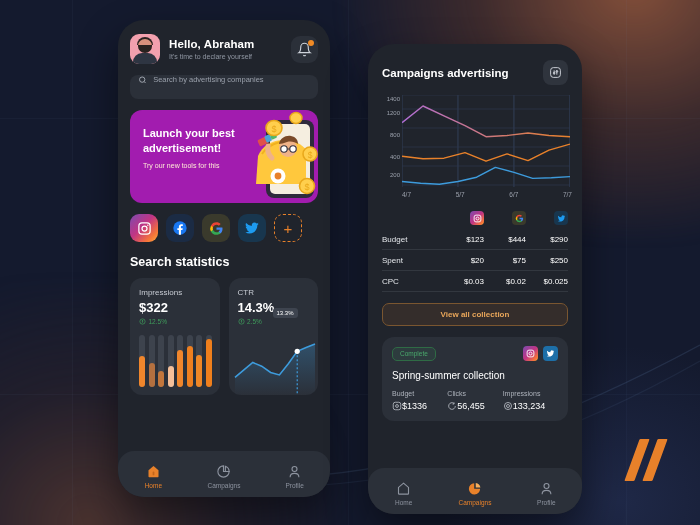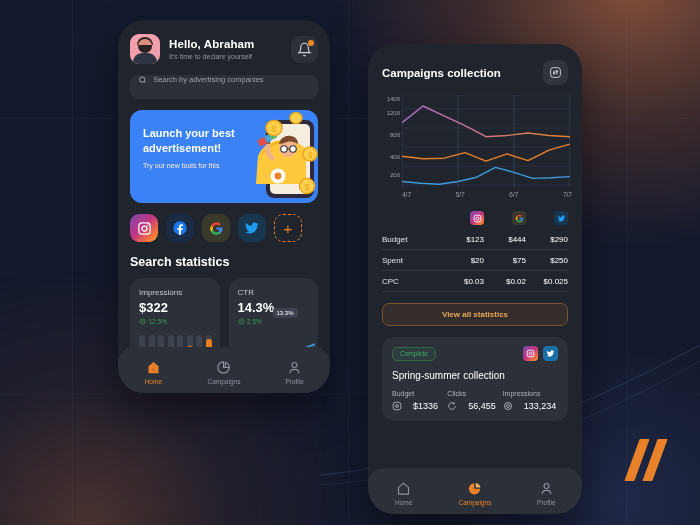--- a/index.html
+++ b/index.html
@@ -42,21 +42,21 @@
     overflow: hidden; opacity: .5;
   }
   
   .phone {
     position: absolute;
     background: #20242c;
     border-radius: 26px;
     overflow: hidden;
     box-shadow: 0 18px 40px rgba(0,0,0,.45);
   }
-  #phone-left  { left: 118px; top: 20px;  width: 212px; height: 373px; }
+  #phone-left  { left: 118px; top: 20px;  width: 212px; height: 477px; }
   #phone-right { left: 368px; top: 44px;  width: 214px; height: 470px; }
 
   .screen { position: relative; width: 100%; height: 100%; }
 
   
   .hdr { display: flex; align-items: center; padding: 14px 12px 0 12px; }
   .avatar {
     width: 30px; height: 30px; border-radius: 9px;
     background: #f2a0ae; position: relative; overflow: hidden; flex: none;
   }
@@ -86,21 +86,21 @@
     background: #2b3039; display: flex; align-items: flex-start; padding: 0 8px;
   }
   .search input {
     background: transparent; border: none; outline: none; color: #c4c9d2;
     font-size: 7.5px; font-family: inherit; margin-left: 6px; width: 100%;
   }
   .search input::placeholder { color: #9aa0ab; }
   
   .banner {
     margin: 11px 12px 0 12px; height: 93px; border-radius: 12px;
-    background: #3b82f6; position: relative; overflow: hidden;
+    background: #a21caf; position: relative; overflow: hidden;
     padding: 16px 0 0 13px;
   }
   .banner h3 { color: #fff; font-size: 11px; font-weight: bold; line-height: 1.33; width: 105px; }
   .banner p  { color: #ffe9d6; font-size: 7px; margin-top: 7px; }
   .illus { position: absolute; right: -2px; top: 0; width: 98px; height: 93px; }
   
   .socials { display: flex; gap: 8px; padding: 11px 12px 0 12px; }
   .soc {
     width: 28px; height: 28px; border-radius: 9px; position: relative;
     display: flex; align-items: center; justify-content: center; flex: none;
@@ -173,21 +173,21 @@
   .camp-top { display: flex; align-items: center; justify-content: space-between; }
   .badge {
     border: 1px solid #2f6b45; color: #49a86b; font-size: 6.5px;
     padding: 2.5px 7px; border-radius: 5px; background: rgba(73,168,107,.10);
   }
   .camp-socials { display: flex; gap: 5px; }
   .camp-name { color: #fff; font-size: 10px; margin-top: 9px; }
   .camp-stats { display: flex; margin-top: 9px; }
   .camp-stat { flex: 1; }
   .camp-stat .k { color: #aeb3bc; font-size: 7px; }
-  .camp-stat .v { display: flex; align-items: center; gap: 11px; margin-top: 4px; color: #fff; font-size: 9px; }
+  .camp-stat .v { display: flex; align-items: center; gap: 0; margin-top: 4px; color: #fff; font-size: 9px; }
   
   .logo { position: absolute; right: 28px; bottom: 44px; width: 48px; height: 42px; }
   .logo i {
     position: absolute; top: 0; width: 10px; height: 42px; background: #e8812a;
     transform: skewX(-20deg); border-radius: 1px;
   }
   .logo i:nth-child(1) { left: 8px; }
   .logo i:nth-child(2) { left: 26px; }
 </style>
 </head>
@@ -398,21 +398,21 @@
     </div>
   </div>
 
  </div>
 </div>
 
 <div class="phone" id="phone-right">
  <div class="screen">
 
   <div class="r-hdr">
-    <div class="r-title">Campaigns collection</div>
+    <div class="r-title">Campaigns advertising</div>
     <div class="r-icon-btn">
       <svg width="13" height="13" viewBox="0 0 24 24" fill="none" stroke="#d4d8df" stroke-width="1.7">
         <rect x="3" y="3" width="18" height="18" rx="5"></rect>
         <path d="M9.5 8v8M14.5 8v8"></path>
             <circle cx="9.5" cy="13" r="1.6"></circle>
             <circle cx="14.5" cy="10" r="1.6"></circle>
       </svg>
     </div>
   </div>
 
@@ -498,21 +498,21 @@
           <div class="tbl-row">
             <div class="tbl-c0">CPC</div>
             <div class="tbl-c">$0.03</div>
             <div class="tbl-c">$0.02</div>
             <div class="tbl-c">$0.025</div>
           </div>
         </div>
   </div>
 
   <div class="viewall">
-    <span>View all statistics</span>
+    <span>View all collection</span>
   </div>
 
   <div class="camp">
     <div class="camp-top">
       <span class="badge">Complete</span>
       <span class="camp-socials">
         <span class="mini-ic" style="background:linear-gradient(135deg,#7b4bb0,#c13584 50%,#f77737 85%,#fcaf45);width:15px;height:15px;">
           <svg width="9" height="9" viewBox="0 0 24 24" fill="none" stroke="#fff" stroke-width="2.4">
             <rect x="3" y="3" width="18" height="18" rx="5"></rect>
                 <circle cx="12" cy="12" r="4"></circle>

